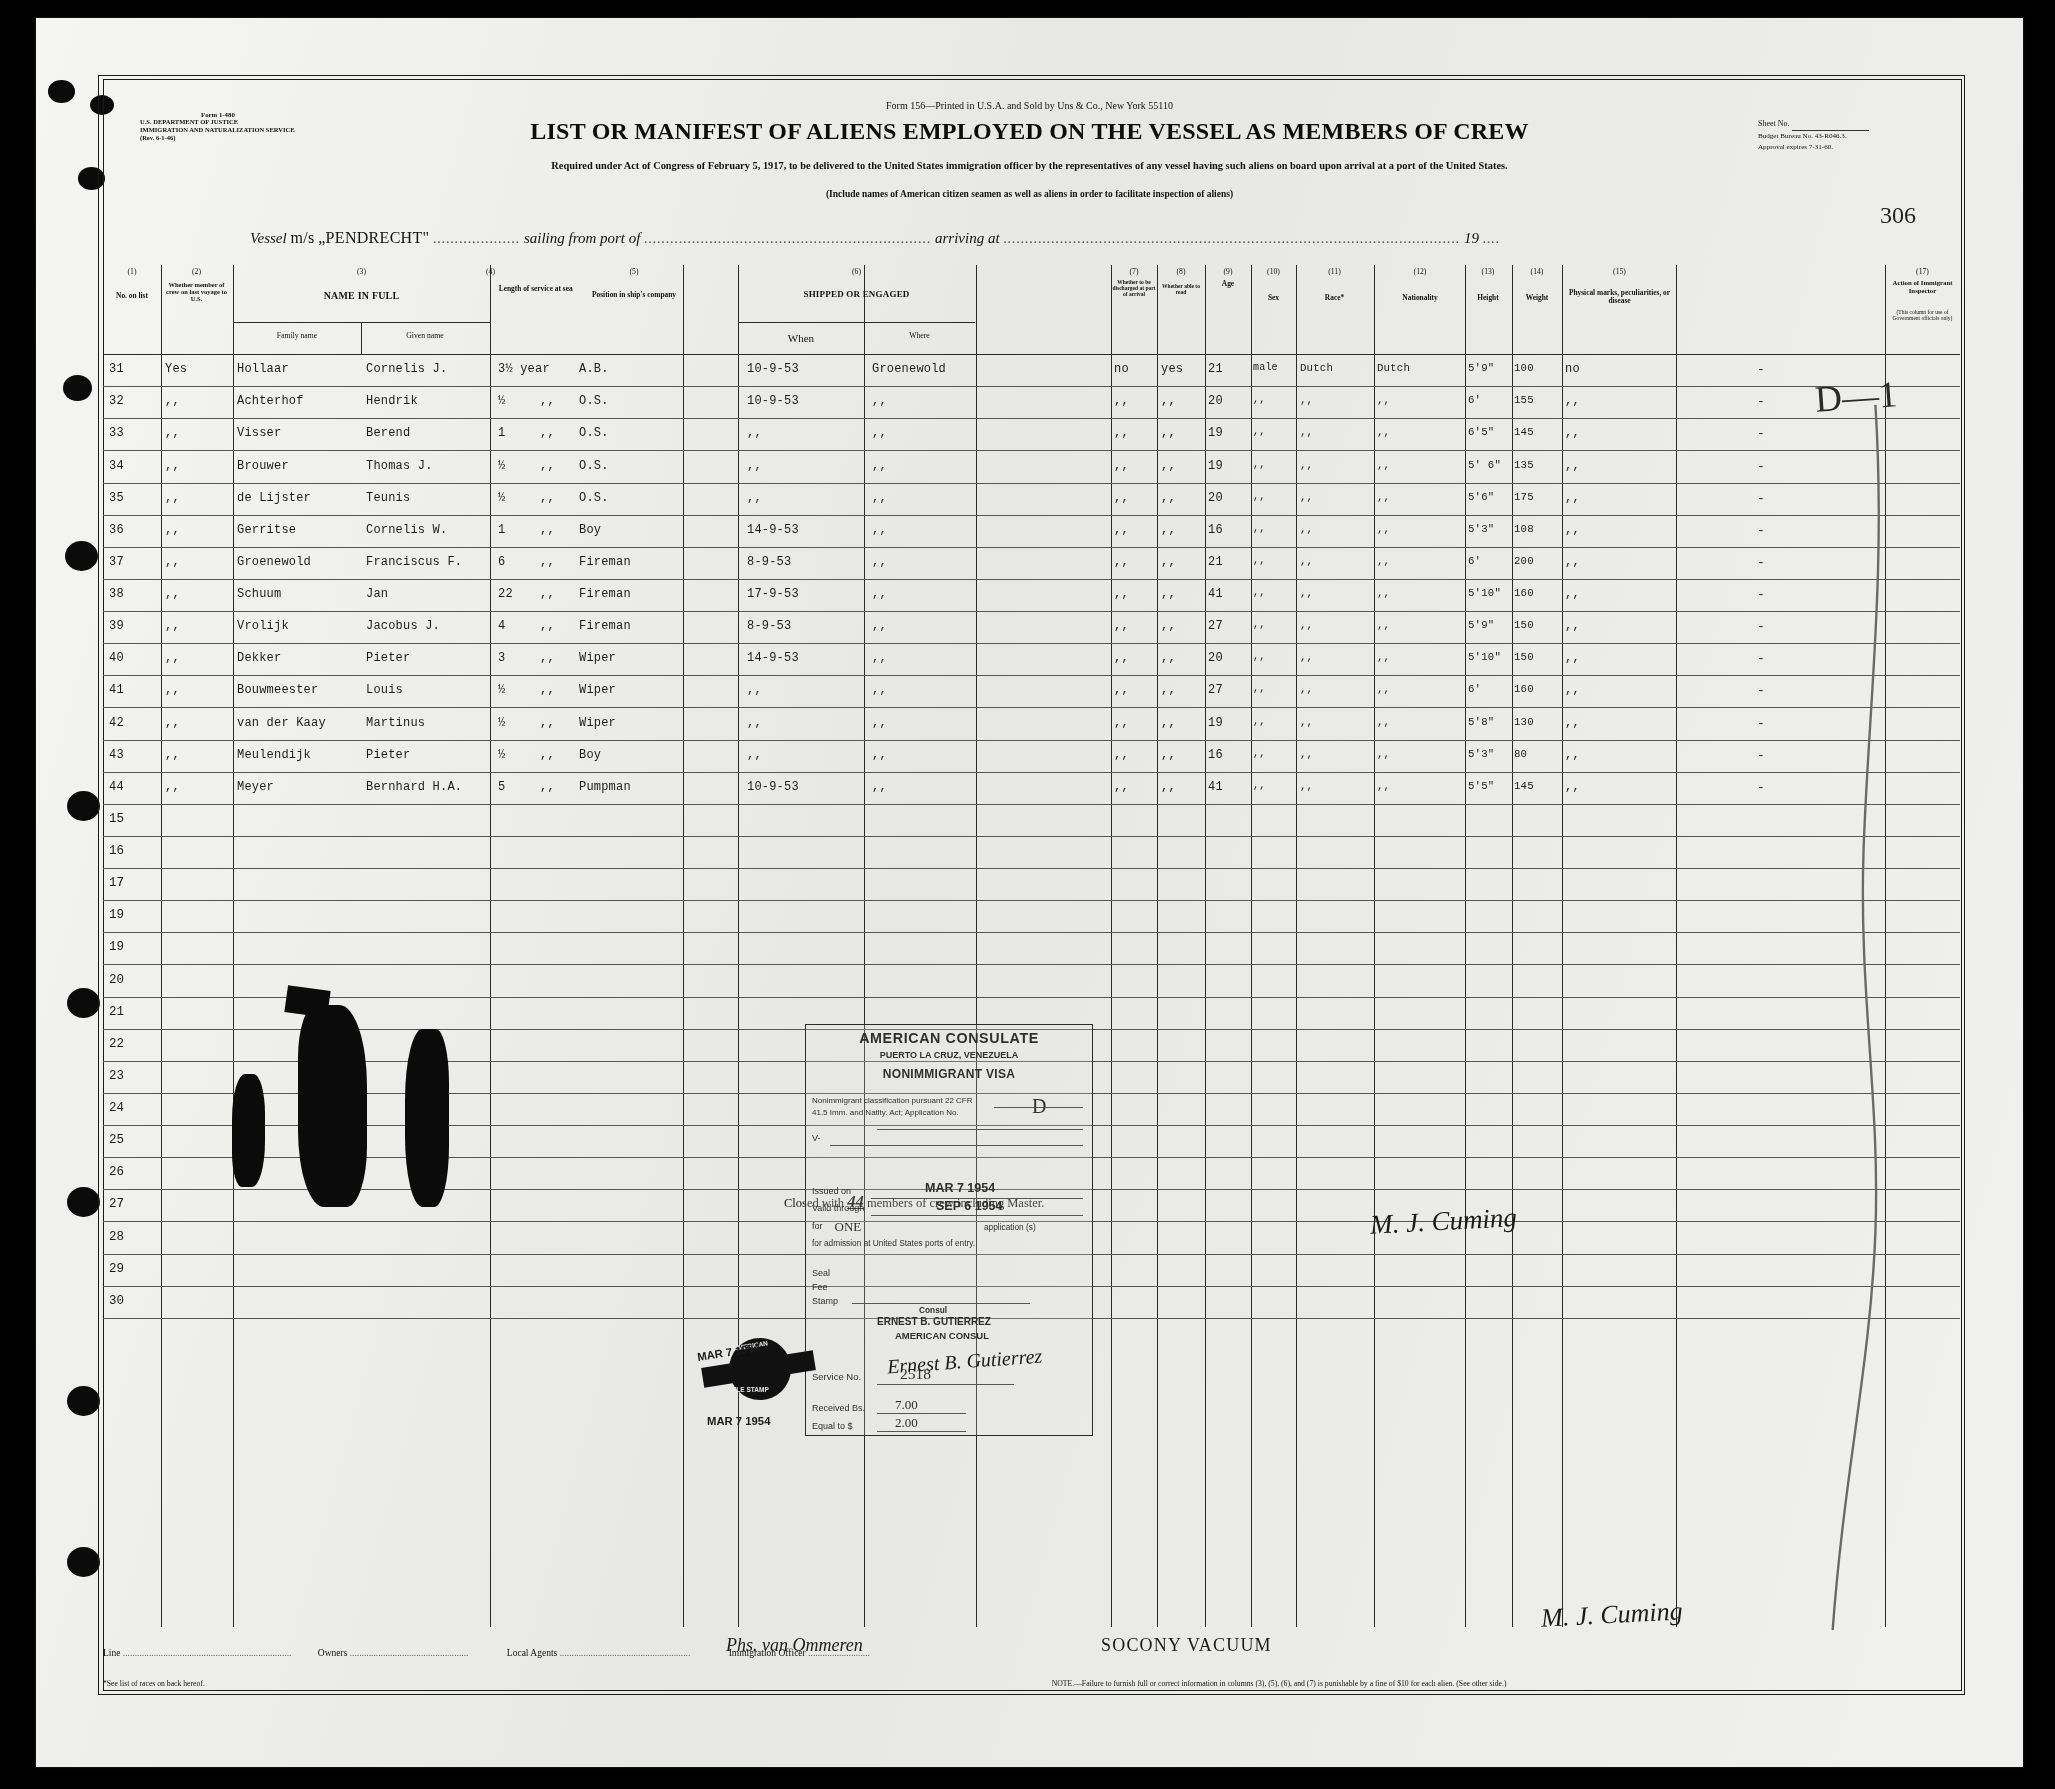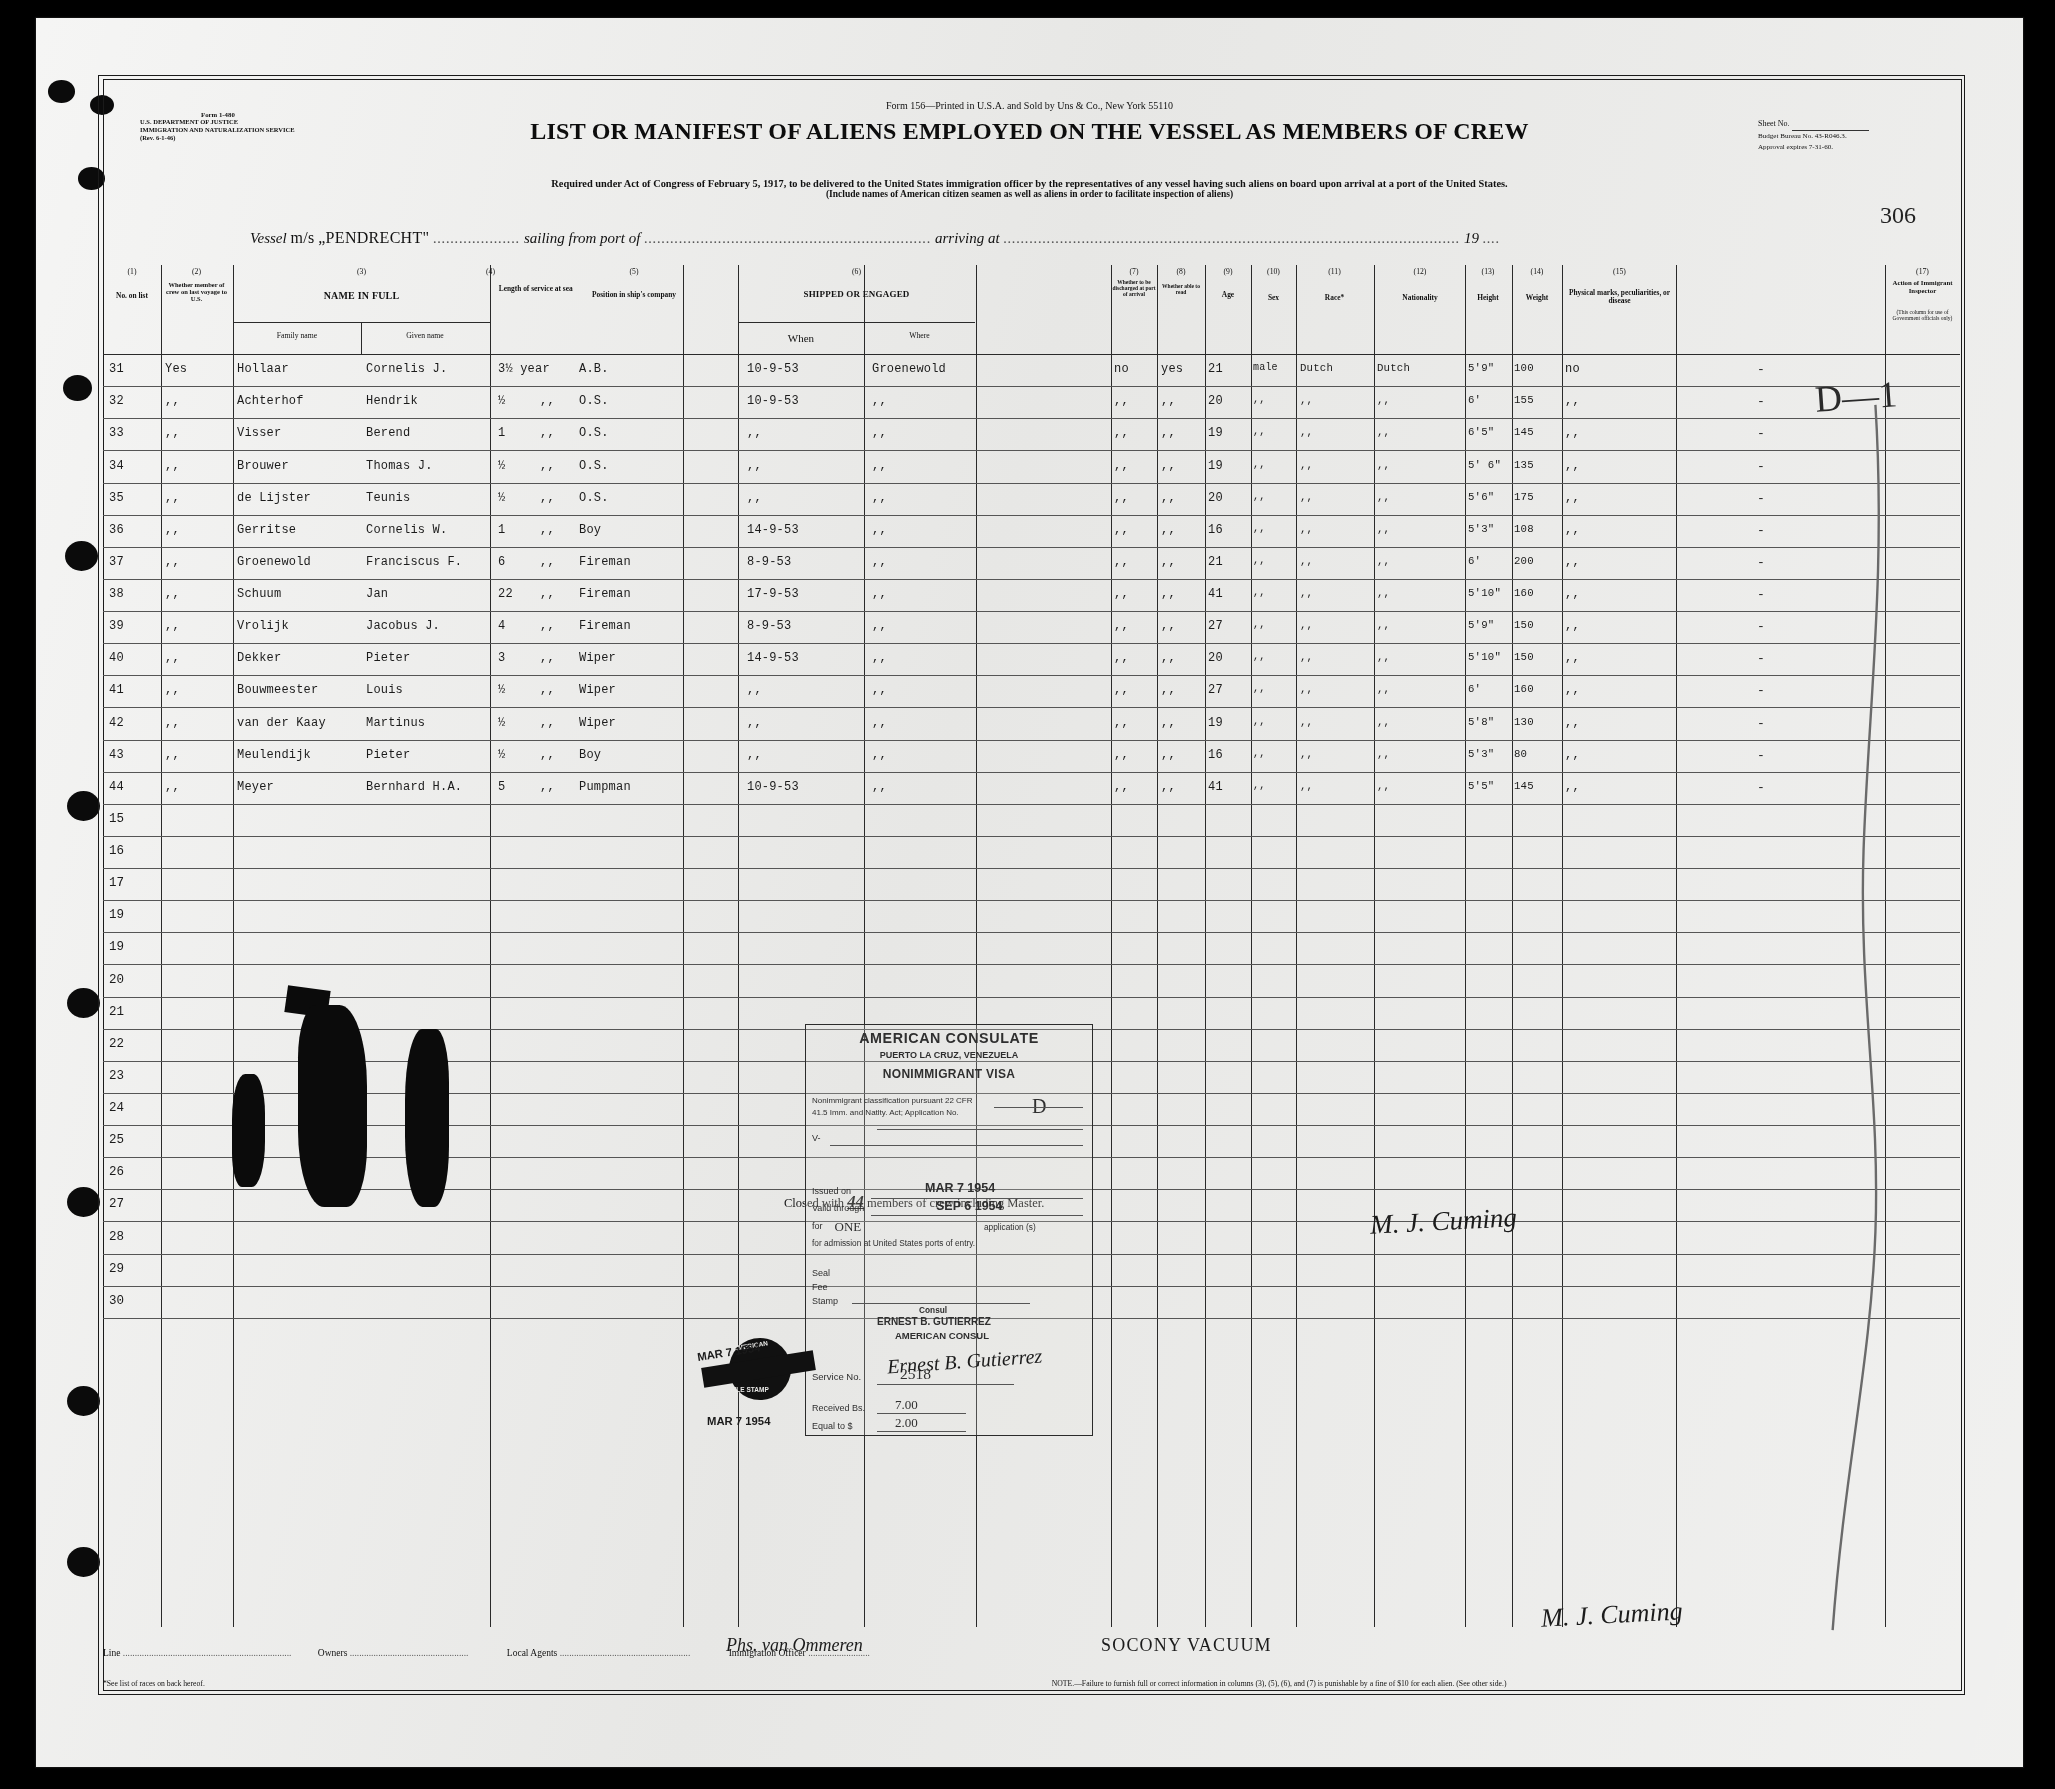--- a/index.html
+++ b/index.html
@@ -9,21 +9,21 @@
          box-shadow:0 0 0 1.2px #111;}
   .sheet::before{content:"";position:absolute;inset:0;background:
      linear-gradient(105deg, rgba(255,255,255,0.55) 0%, rgba(220,220,218,0.15) 45%, rgba(255,255,255,0.35) 100%);
      pointer-events:none;}
   .frame{position:absolute;left:62px;top:57px;width:1865px;height:1618px;border:1.8px solid #1a1a1a;}
   .inner-line{position:absolute;left:67px;top:61px;width:1857px;height:1610px;border:0.6px solid #1a1a1a;}
 
   
   .formline{position:absolute;left:0;right:0;top:82px;text-align:center;font-size:10px;color:#111;font-family:"Liberation Serif",serif;}
   .title{position:absolute;left:0;right:0;top:100px;text-align:center;font-size:24px;font-weight:bold;letter-spacing:0.2px;color:#0d0d0d;}
-  .req1{position:absolute;left:178px;right:178px;top:160px;text-align:center;font-size:10.4px;font-weight:bold;color:#111;}
+  .req1{position:absolute;left:178px;right:178px;top:142px;text-align:center;font-size:10.4px;font-weight:bold;color:#111;}
   .req2{position:absolute;left:178px;right:178px;top:171px;text-align:center;font-size:9.5px;font-weight:bold;color:#111;}
 
   .deptblock{position:absolute;left:104px;top:100px;width:178px;font-size:6.5px;line-height:1.25;color:#111;font-weight:bold;}
   .deptblock .f{position:absolute;left:61px;top:-7.1px;font-size:6.8px;}
   .sheetno{position:absolute;right:92px;top:100px;width:173px;font-size:8px;line-height:1.5;color:#111;text-align:left;}
   .pagenum{position:absolute;right:107px;top:184px;font-size:24px;color:#222;font-family:"Liberation Serif",serif;}
 
   .vesselline{position:absolute;left:214px;top:211px;right:101px;height:20px;font-size:15px;font-style:italic;color:#111;}
   .vname{font-style:normal;font-family:"Liberation Serif",serif;font-size:16px;letter-spacing:0.3px;}
 
@@ -176,21 +176,21 @@
         <div style="position:absolute;left:1008px;width:46px;top:0;height:89px;">
           <div class="hnum">(7)</div>
           <div class="hlab small9" style="top:14.3px;font-weight:bold;">Whether to be discharged at port of arrival</div>
         </div>
         <div style="position:absolute;left:1054px;width:48px;top:0;height:89px;">
           <div class="hnum">(8)</div>
           <div class="hlab small9" style="top:18px;font-weight:bold;">Whether able to read</div>
         </div>
         <div style="position:absolute;left:1102px;width:46px;top:0;height:89px;">
           <div class="hnum">(9)</div>
-          <div class="hlab" style="top:26px;">Age</div>
+          <div class="hlab" style="top:15px;">Age</div>
         </div>
         <div style="position:absolute;left:1148px;width:45px;top:0;height:89px;">
           <div class="hnum">(10)</div>
           <div class="hlab" style="top:28.6px;">Sex</div>
         </div>
         <div style="position:absolute;left:1193px;width:77px;top:0;height:89px;">
           <div class="hnum">(11)</div>
           <div class="hlab" style="top:28.6px;">Race*</div>
         </div>
         <div style="position:absolute;left:1271px;width:92px;top:0;height:89px;">

